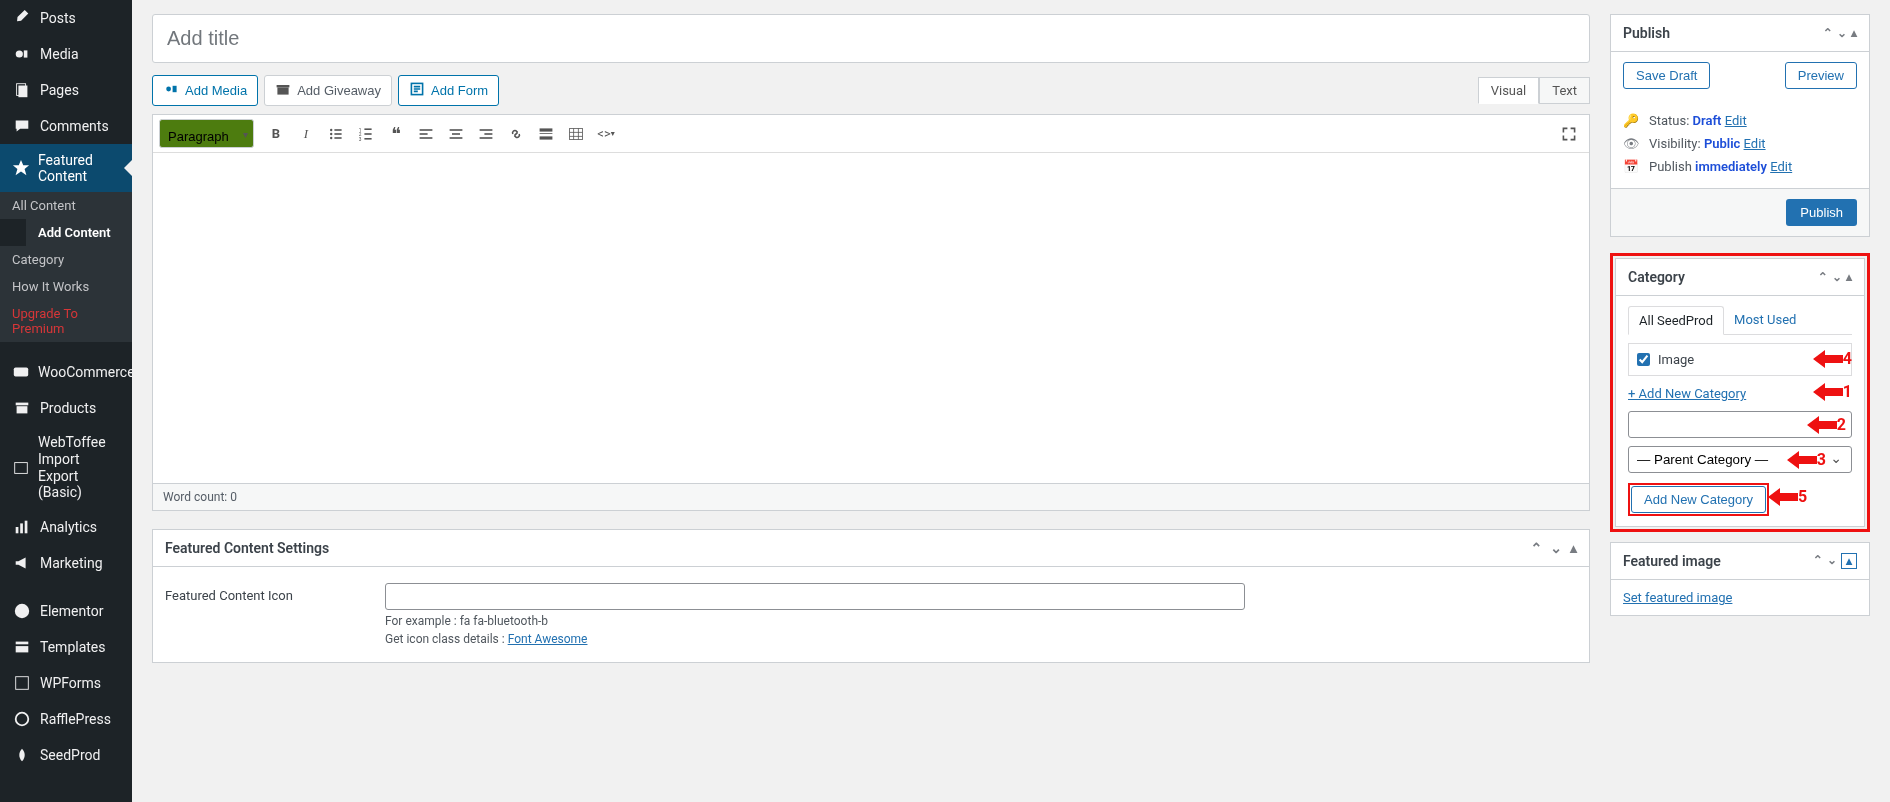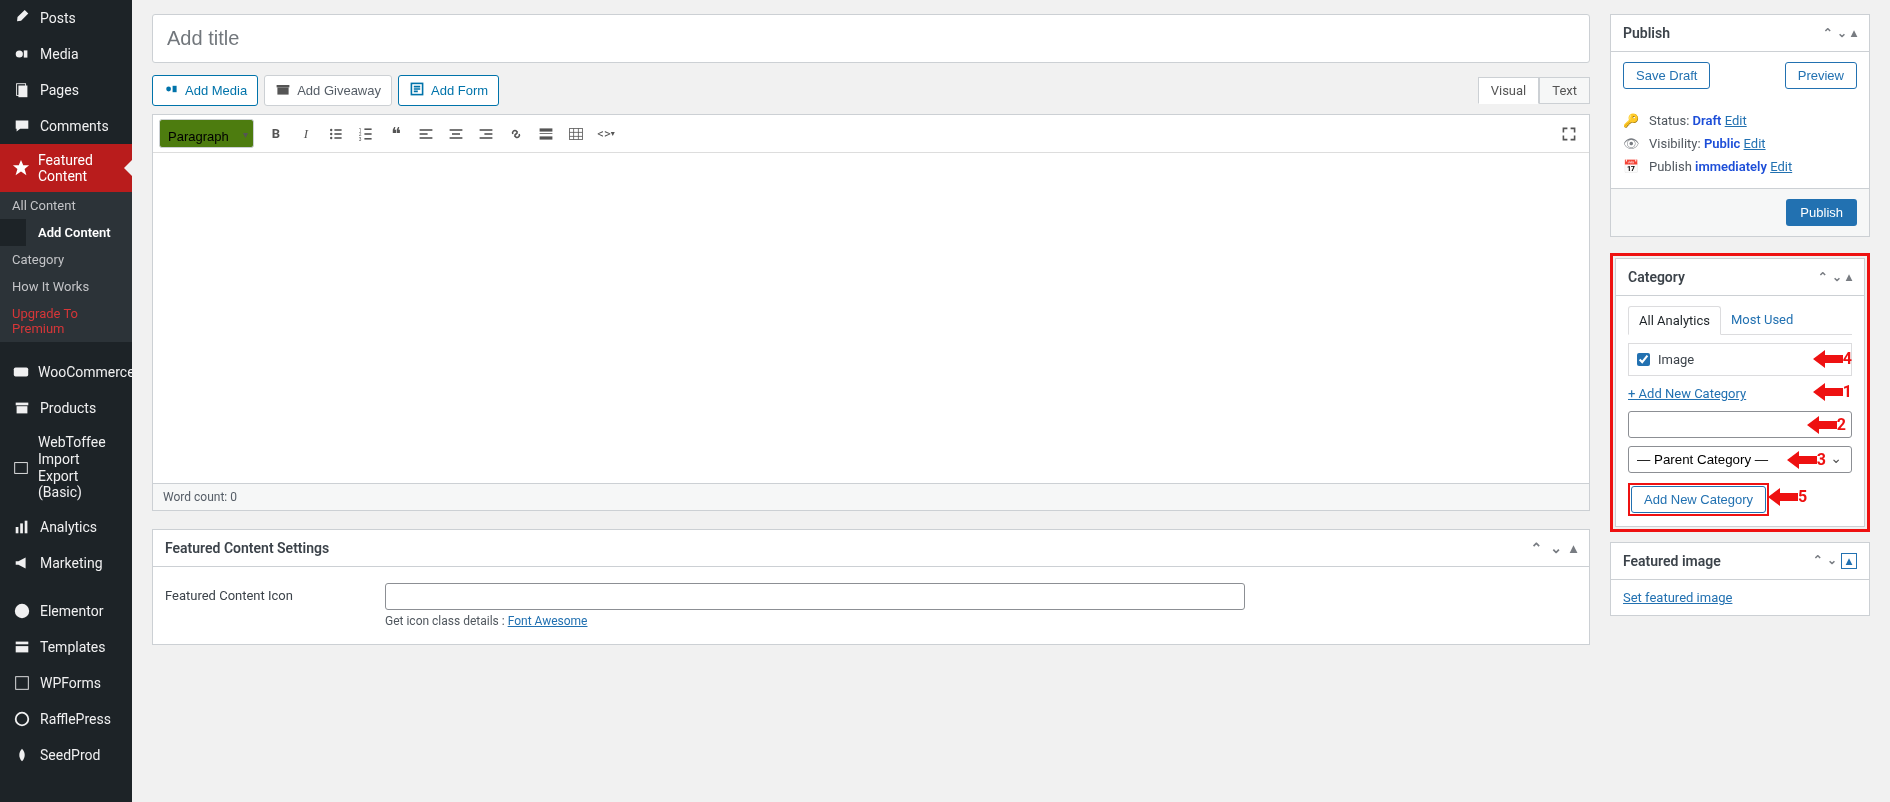--- a/index.html
+++ b/index.html
@@ -2,21 +2,21 @@
 <html><head>
 <meta charset="utf-8">
 <style>
 * { box-sizing: border-box; margin: 0; padding: 0; }
 body { font-family: -apple-system, BlinkMacSystemFont, "Segoe UI", Roboto, sans-serif; font-size: 13px; background: #f1f1f1; color: #3c434a; display: flex; }
 
 
 .sidebar { width: 132px; background: #1d2327; color: #fff; min-height: 802px; flex-shrink: 0; }
 .sidebar-item { display: flex; align-items: center; padding: 8px 12px; color: #f0f0f1; cursor: pointer; font-size: 14px; }
 .sidebar-item .icon { width: 20px; height: 20px; margin-right: 8px; display: flex; align-items: center; justify-content: center; }
-.sidebar-item.active { background: #b91c1c; color: #fff; position: relative; }
+.sidebar-item.active { background: #0c4a6e; color: #fff; position: relative; }
 .sidebar-item.active::after { content: ''; position: absolute; right: 0; top: 50%; transform: translateY(-50%); border: 8px solid transparent; border-right-color: #f1f1f1; }
 .sidebar-subitem { padding: 6px 12px; color: #c3c4c7; font-size: 13px; cursor: pointer; background: #2c3338; }
 .sidebar-subitem.bold { font-weight: 600; color: #fff; margin-left: 26px; }
 .sidebar-subitem.premium { color: #d63638; }
 
 
 .main { flex: 1; padding: 0 20px 20px 20px; }
 .title-input { width: 100%; padding: 12px 14px; font-size: 20px; border: 1px solid #ccd0d4; border-radius: 3px; background: #fff; margin-bottom: 12px; margin-top: 14px;}
 .title-input::placeholder { color: #72777c; }
 
@@ -342,20 +342,21 @@
         <span>⌃</span>
         <span>⌄</span>
         <span>▴</span>
       </div>
     </div>
     <div class="settings-body">
       <div class="settings-row">
         <div class="settings-label">Featured Content Icon</div>
         <div class="settings-field">
           <input type="text" style="">
+          <div class="settings-help">For example : fa fa-bluetooth-b</div>
           <div class="settings-help">
             <span>Get icon class details : </span><a>Font Awesome</a>
           </div>
         </div>
       </div>
     </div>
   </div>
 </div>
 
 <div class="rightcol">
@@ -397,21 +398,21 @@
       <div class="metabox-header">
         <span>Category</span>
         <div class="controls">
           <span>⌃</span>
           <span>⌄</span>
           <span>▴</span>
         </div>
       </div>
       <div class="metabox-body">
         <div class="cat-tabs">
-          <div class="cat-tab active">All Analytics</div>
+          <div class="cat-tab active">All SeedProd</div>
           <div class="cat-tab">Most Used</div>
         </div>
         <div class="arrow-annot">
           <div class="cat-list">
             <label class="cat-item">
               <input type="checkbox" checked="" style="">
               <span>Image</span>
             </label>
           </div>
           <div class="red-arrow" style="right:0; top:6px;">

